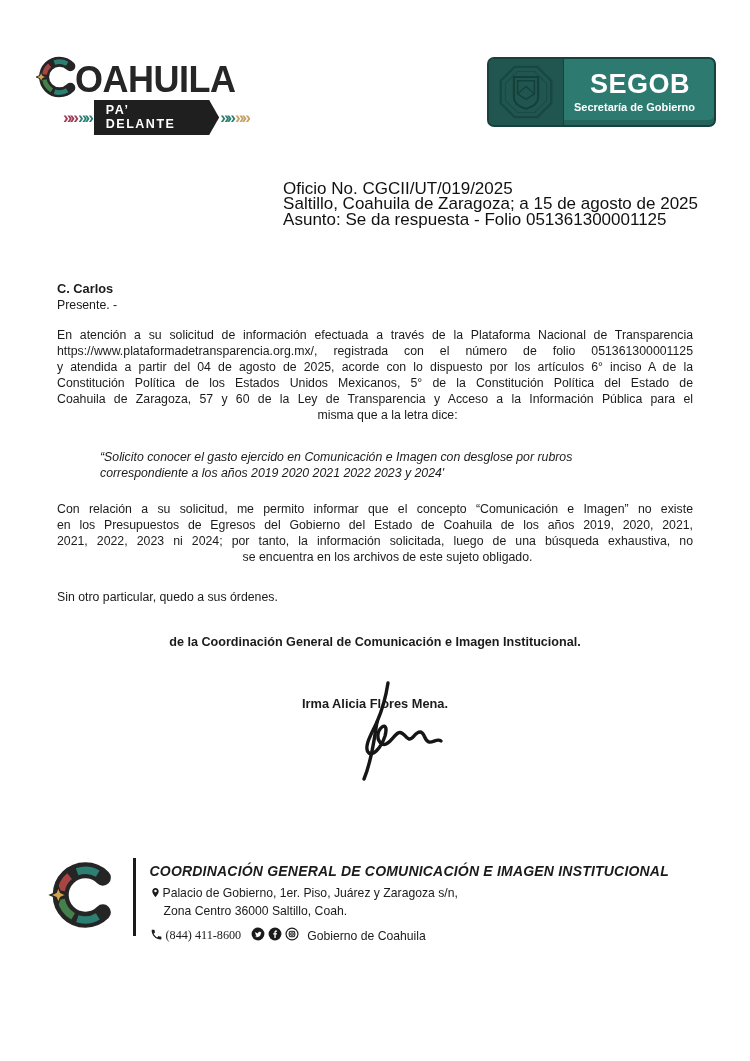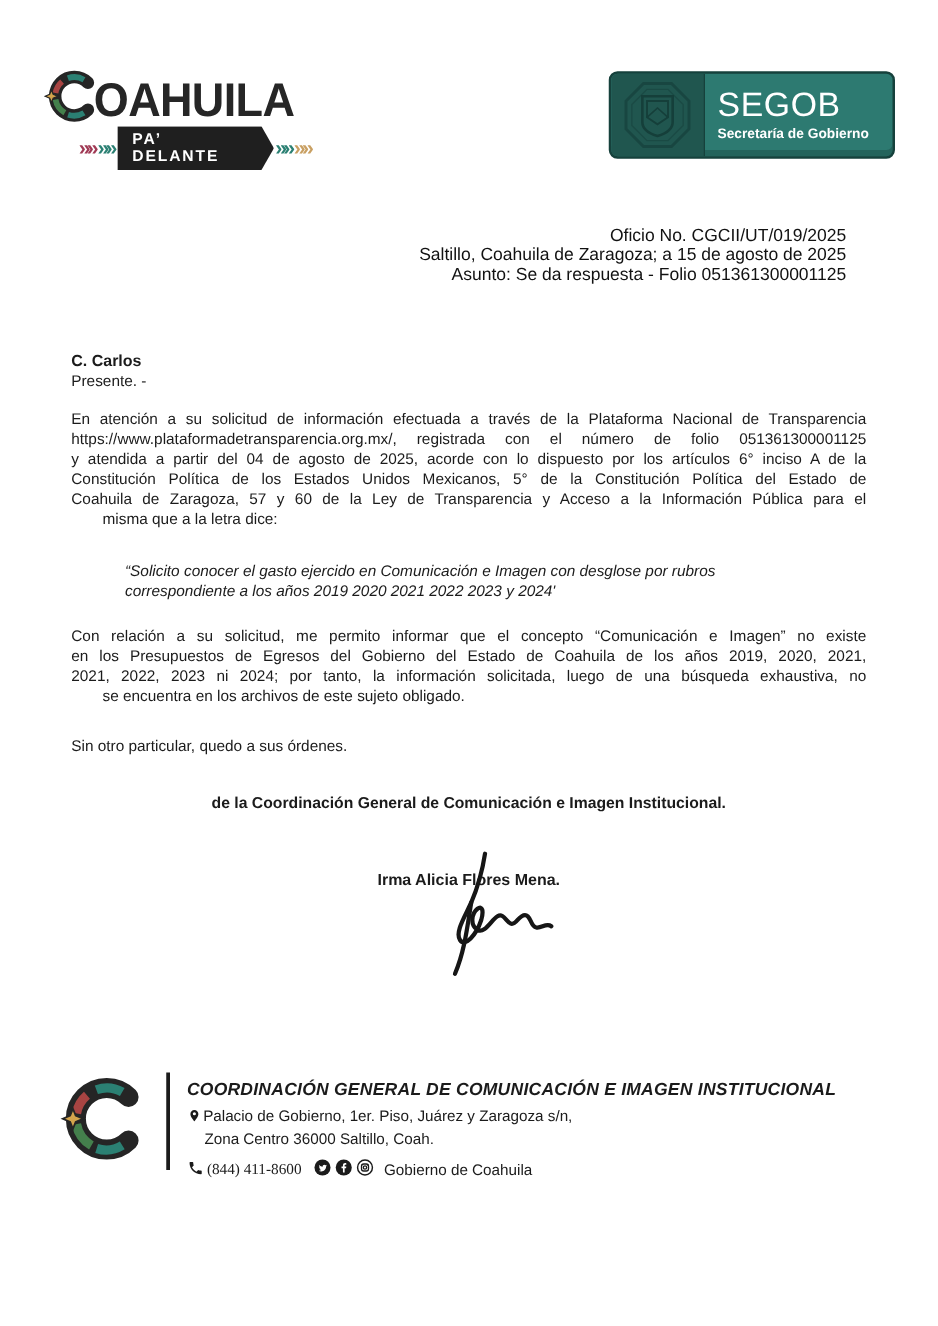--- a/index.html
+++ b/index.html
@@ -37,34 +37,34 @@
     position:absolute;left:487px;top:57px;width:229px;height:70px;
     background:#2d7a71;border:2px solid #16413c;border-radius:7px;
     box-sizing:border-box;display:flex;align-items:stretch;overflow:hidden;
     box-shadow:inset 0 -5px 0 rgba(0,0,0,0.18);
   }
   .segob-shield-panel{
     width:74px;background:#20564f;display:flex;align-items:center;justify-content:center;
     border-right:1px solid #16413c;
   }
   .segob-text{flex:1;display:flex;flex-direction:column;justify-content:center;padding-left:10px;}
-  .segob-name{color:#fff;font-weight:400;font-size:27px;line-height:1;letter-spacing:0.5px;}
+  .segob-name{color:#fff;font-weight:700;font-size:27px;line-height:1;letter-spacing:0.5px;margin-left:16px;}
   .segob-sub{color:#fff;font-weight:700;font-size:11px;margin-top:3px;}
 
   
   .oficio-block{
-    position:absolute;top:181px;right:73px;text-align:right;
-    font-size:14px;line-height:15.3px;color:#111;
+    position:absolute;top:181px;right:52px;
+    font-size:17px;line-height:15.3px;color:#111;
   }
 
   
   .letter{position:absolute;left:57px;top:281px;width:636px;font-size:12.3px;line-height:16px;}
   .recipient-name{font-weight:700;font-size:12.8px;}
   .jl{text-align:justify;text-align-last:justify;}
-  .jlast{text-align:left;padding-left:25px;}
+  .jlast{text-align:center;padding-left:25px;}
   .para1{margin-top:14px;}
   .quote{margin:26px 52px 0 43px;font-style:italic;font-weight:500;}
   .para2{margin-top:20px;}
   .closing{margin-top:24px;}
   .sig-title{margin-top:29px;text-align:center;font-weight:700;font-size:12.6px;}
   .sig-name{margin-top:46px;text-align:center;font-weight:700;font-size:12.8px;}
   .signature-svg{position:absolute;left:320px;top:680px;}
 
   
   .footer{position:absolute;left:45px;top:858px;display:flex;align-items:flex-start;}

